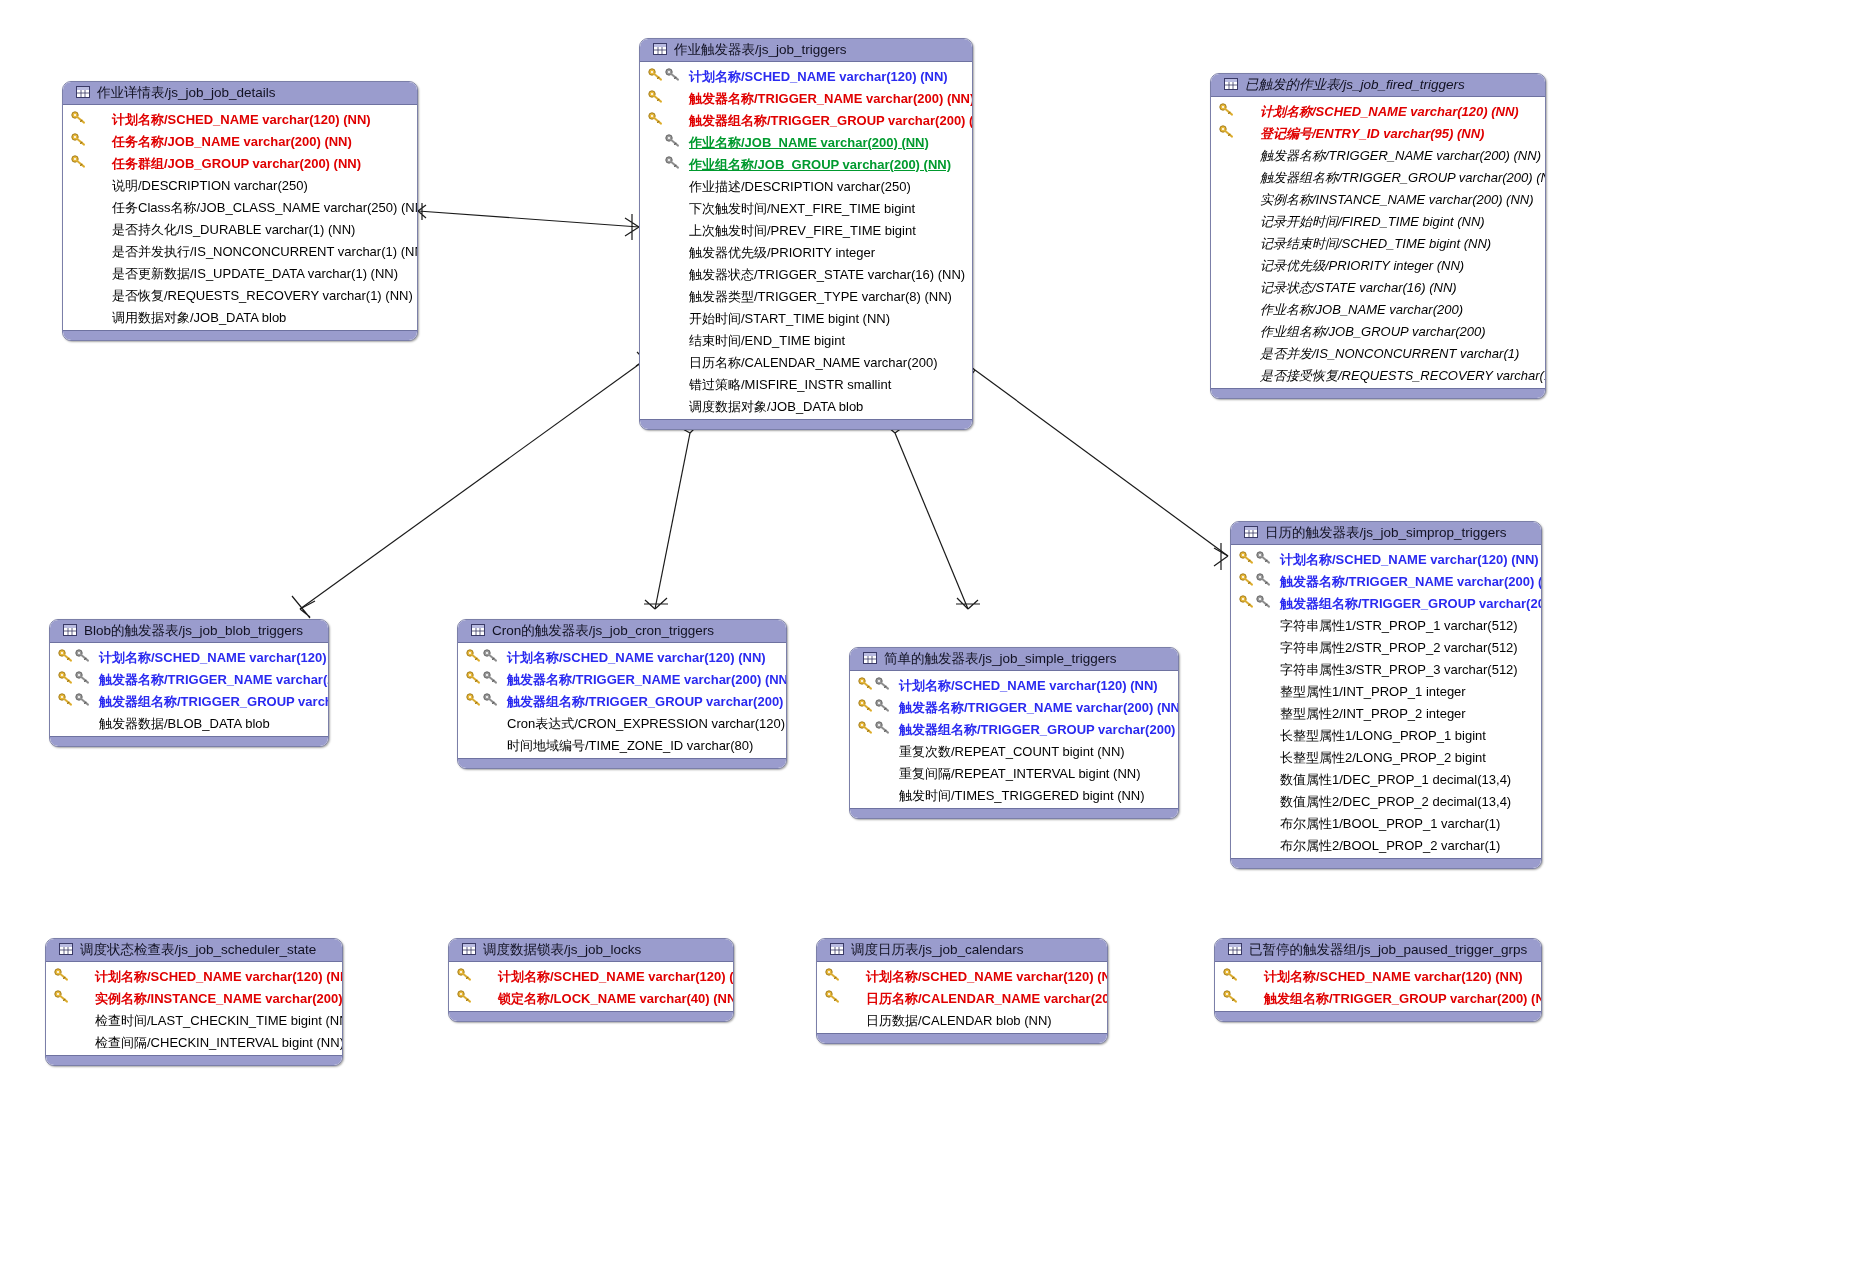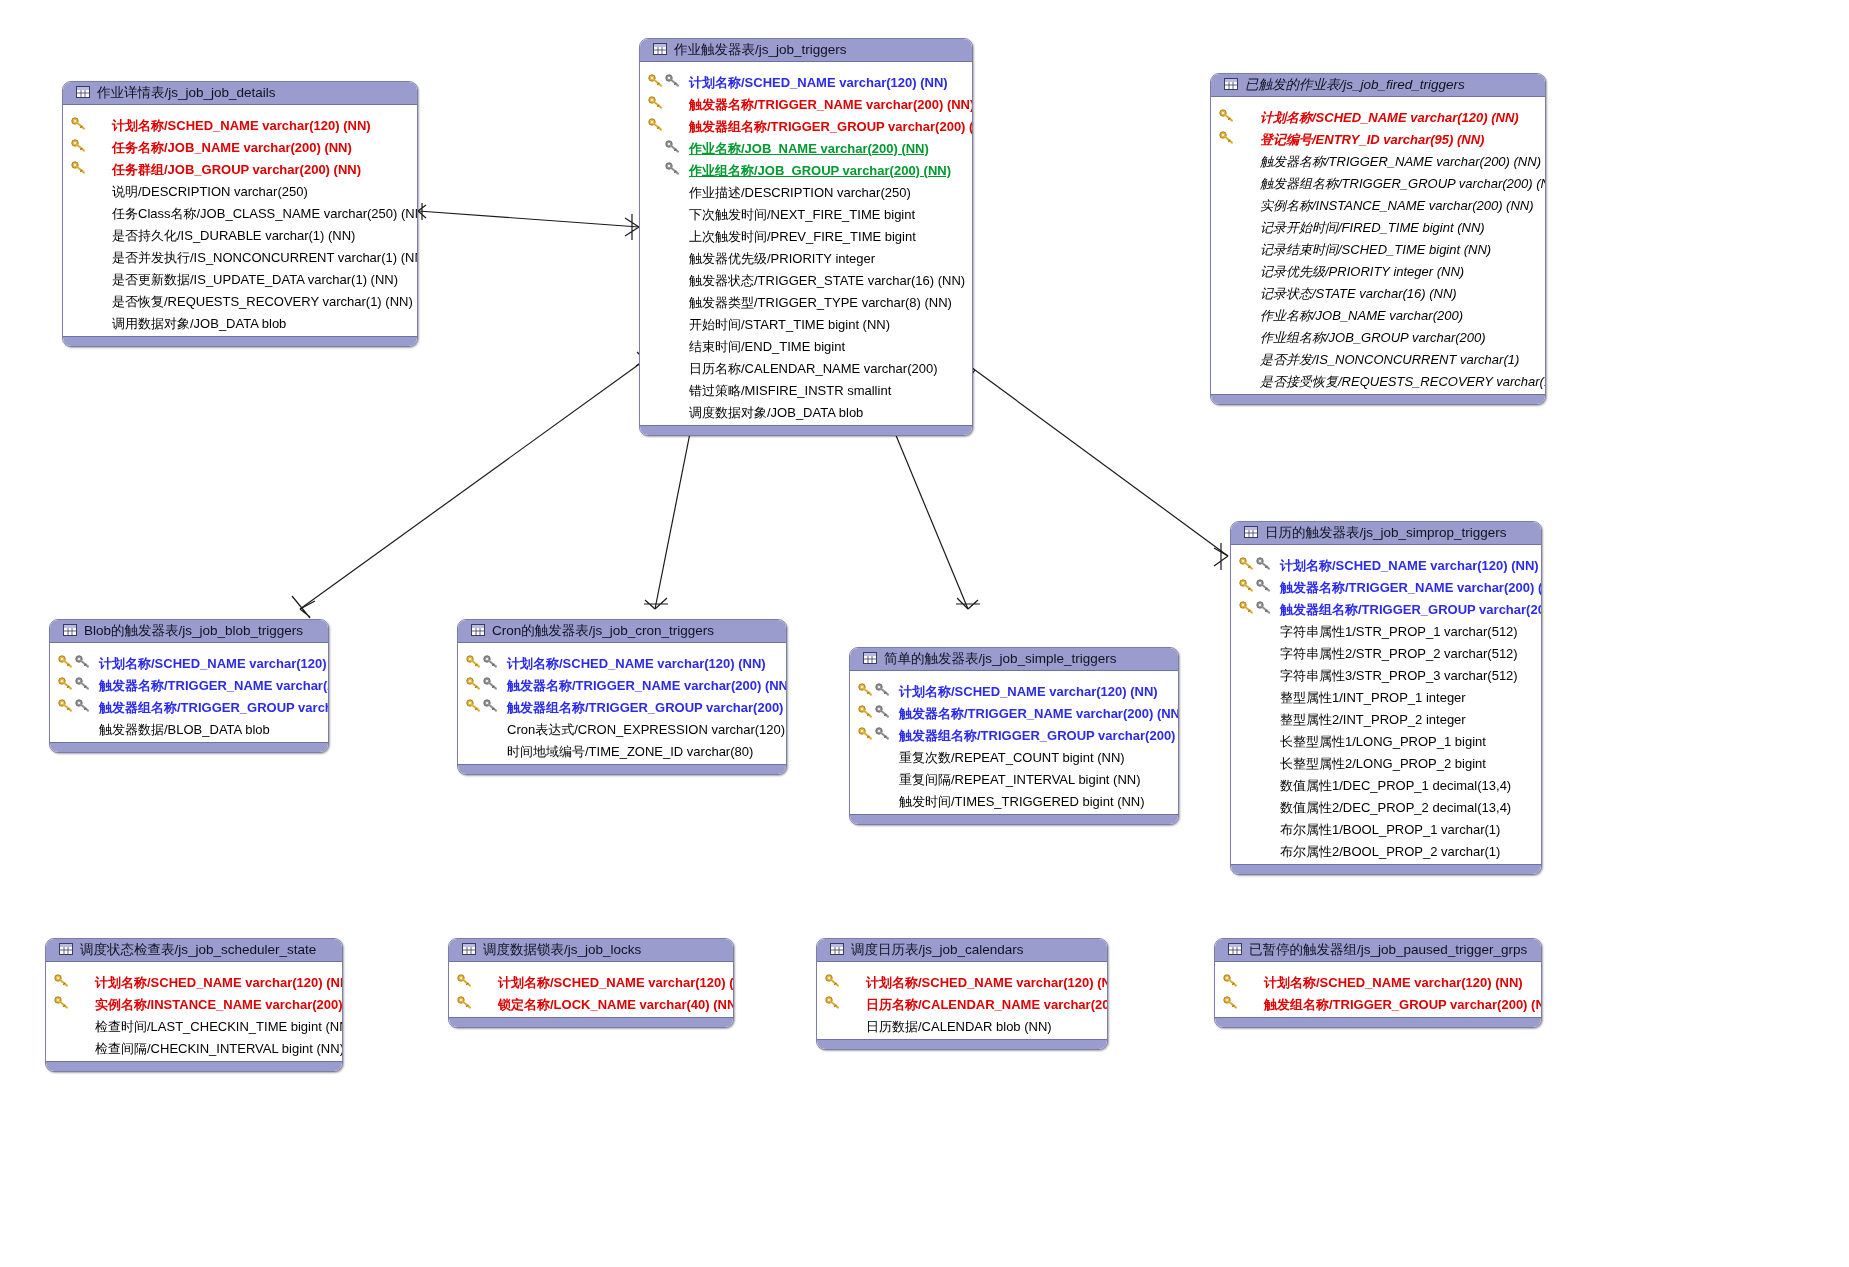--- a/index.html
+++ b/index.html
@@ -33,21 +33,21 @@
     gap: 7px;
     padding: 0 13px;
     font-size: 13.5px;
     color: #111122;
     white-space: nowrap;
     border-top-left-radius: 8px;
     border-top-right-radius: 8px;
   }
   .ent-body {
     background: #ffffff;
-    padding: 9px 0 2px 0;
+    padding: 3px 0 2px 0;
   }
   .ent-foot {
     background: #9a9ccd;
     border-top: 1px solid #6e72a0;
     height: 9px;
     border-bottom-left-radius: 8px;
     border-bottom-right-radius: 8px;
   }
 
   .row {

